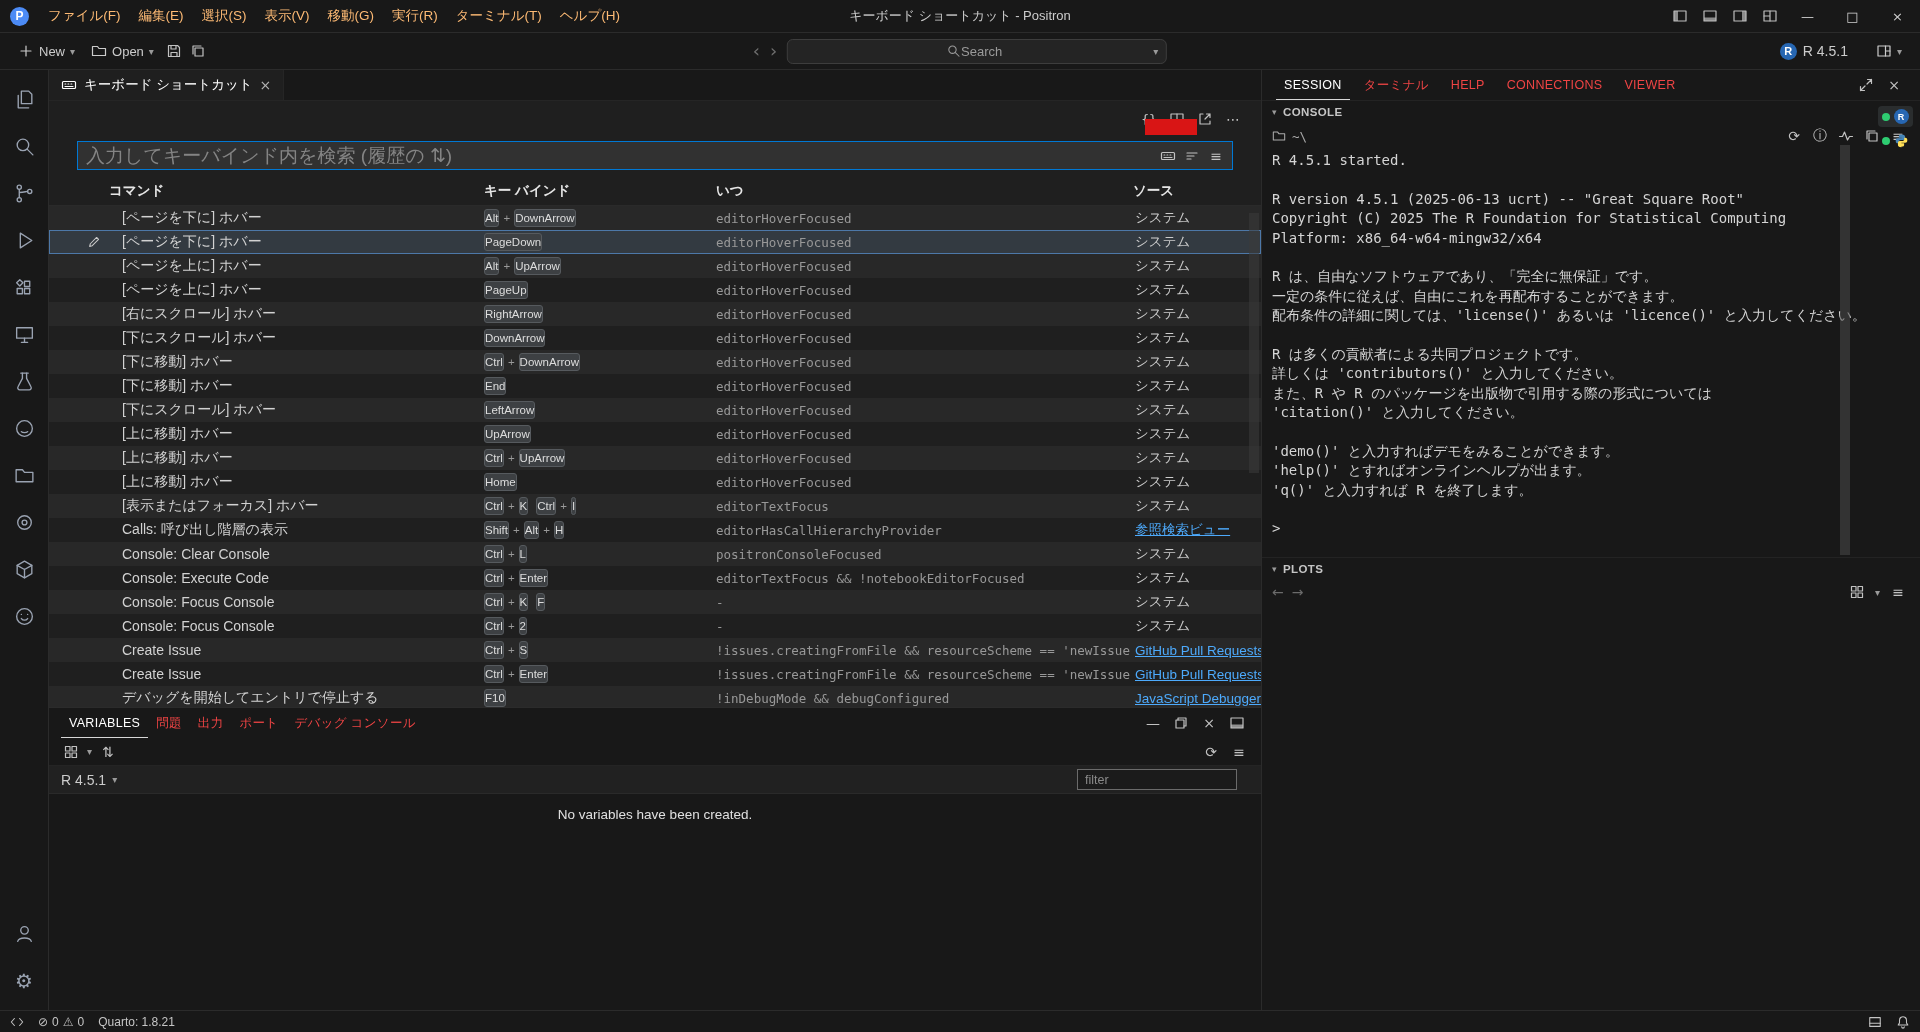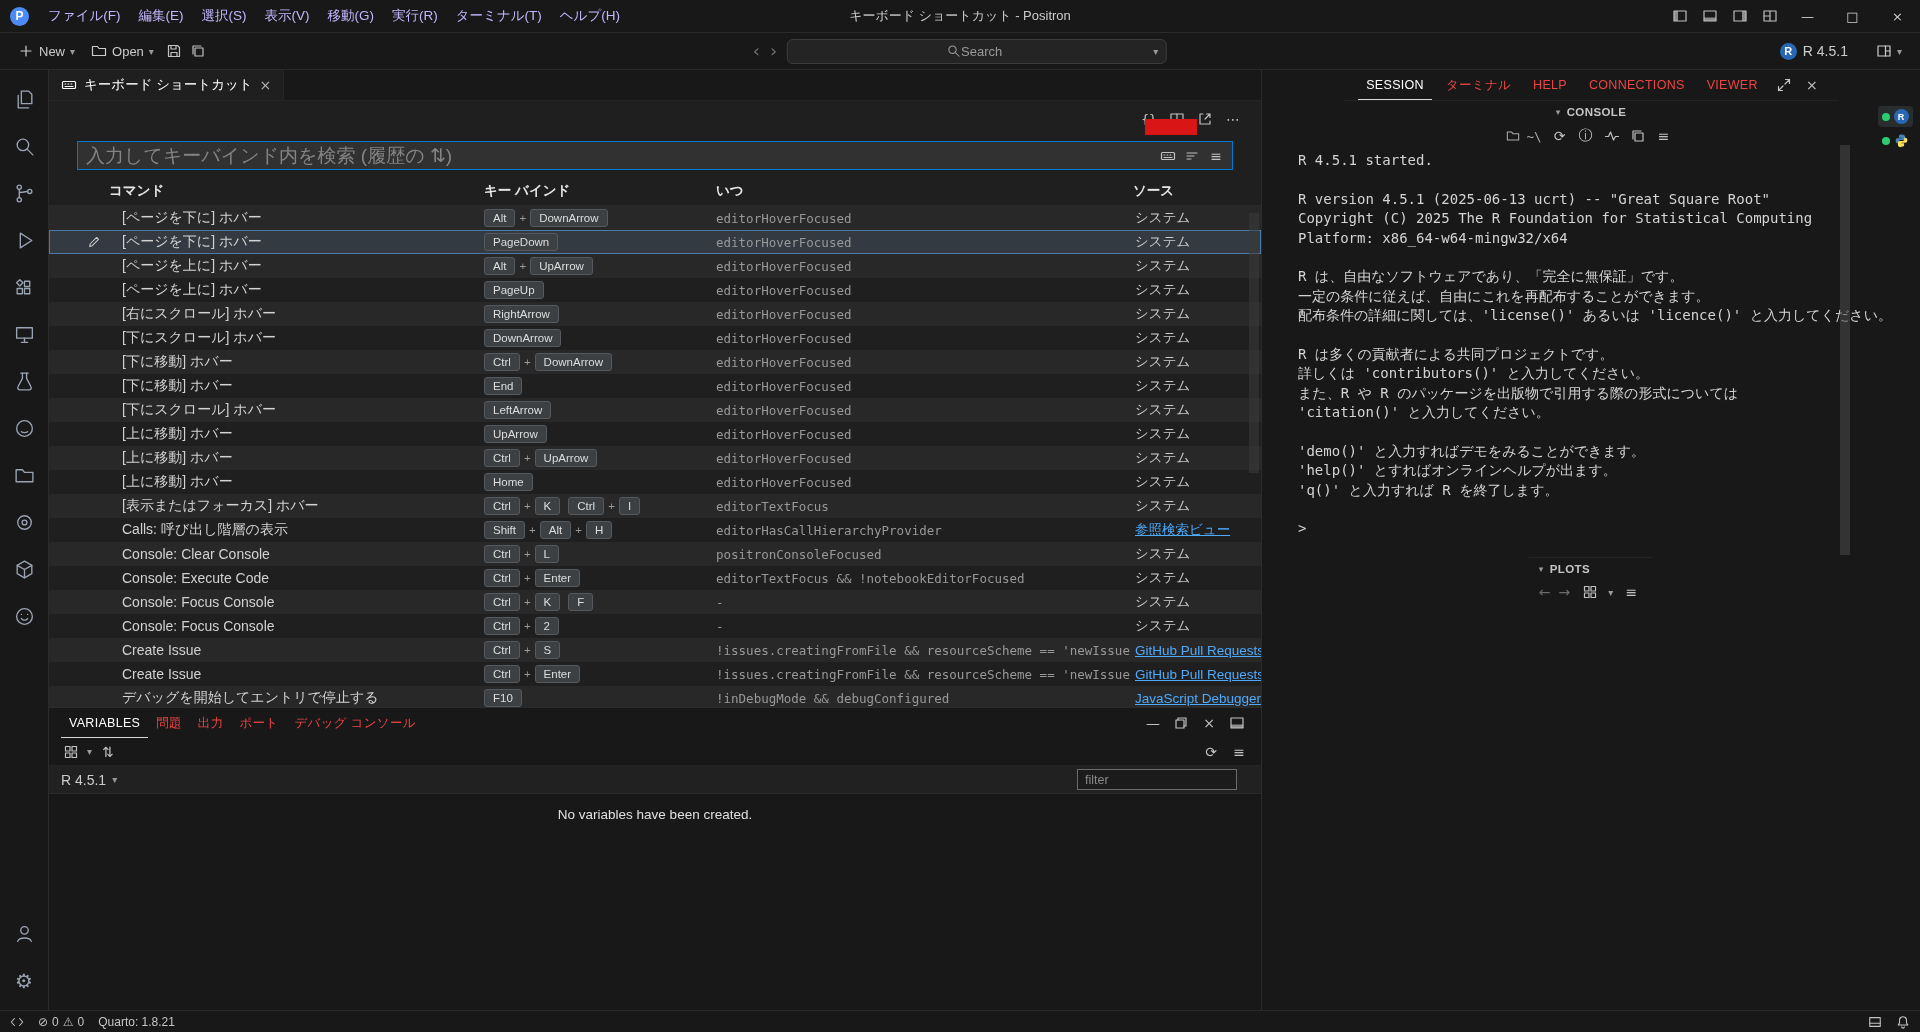--- a/index.html
+++ b/index.html
@@ -11,21 +11,21 @@
   .icbtn { width:24px; height:24px; display:flex; align-items:center; justify-content:center;
            color:#c2c2c2; border-radius:4px; flex:none; }
   .glyph { font-family:"DejaVu Sans",sans-serif; }
 
   #window { display:grid; grid-template-rows:33px 37px 1fr 22px; width:1920px; height:1032px; }
 
   
   #titlebar { background:#181818; border-bottom:1px solid #2b2b2b; display:flex; align-items:center; position:relative; }
   #app-logo { width:19px; height:19px; border-radius:50%; background:#4c8bf5; color:#fff; font-weight:bold;
               font-size:12px; display:flex; align-items:center; justify-content:center; margin:0 10px 0 10px; }
-  .menu-item { padding:0 9px; height:33px; display:flex; align-items:center; font-size:13.5px; color:#c4b5fd; border-radius:5px; }
+  .menu-item { padding:0 9px; height:33px; display:flex; align-items:center; font-size:13.5px; color:#fdba74; border-radius:5px; }
   #window-title { position:absolute; left:50%; transform:translateX(-50%); font-size:13px; color:#cccccc; }
   #titlebar-right { margin-left:auto; display:flex; align-items:center; height:100%; }
   .layout-toggle { width:30px; height:100%; display:flex; align-items:center; justify-content:center; color:#bdbdbd; }
   .win-ctrl { width:45px; height:100%; display:flex; align-items:center; justify-content:center; font-size:13px; color:#cfcfcf; }
 
   
   #toolbar { background:#181818; border-bottom:1px solid #2b2b2b; display:flex; align-items:center; padding:0 10px; position:relative; }
   .tb-btn { display:flex; align-items:center; gap:5px; padding:4px 8px; border-radius:5px; font-size:13px; color:#cccccc; }
   .tb-caret { font-size:10px; color:#9a9a9a; }
   #toolbar-center { position:absolute; left:50%; transform:translateX(-50%); display:flex; align-items:center; gap:10px; }
@@ -68,21 +68,21 @@
   #kb-table { font-size:14px; }
   .kb-grid { display:grid; grid-template-columns:60px 375px 232px 417px 1fr; align-items:center; }
   #kb-header { height:29px; font-weight:bold; color:#e6e6e6; font-size:13.5px; border-bottom:1px solid #2a2a2a; }
   .kb-row { height:24px; color:#d2d2d2; }
   .kb-row:nth-child(odd) { background:rgba(255,255,255,.045); }
   .kb-row.selected { background:#333a41; outline:1px solid #4d78a8; outline-offset:-1px; }
   .cell { overflow:hidden; white-space:nowrap; }
   .cell-pencil { display:flex; justify-content:flex-end; padding-right:8px; color:#c9c9c9; }
   .cell-command { padding-left:13px; }
   .cell-keys { display:flex; align-items:center; }
-  .keycap { display:inline-block; padding:0 8px; height:18px; line-height:17px; background:#3d4043; border:1px solid #565a5e;
+  .keycap { display:inline-block; padding:0 0; height:18px; line-height:17px; background:#3d4043; border:1px solid #565a5e;
             border-radius:3px; font-size:11.5px; color:#dddddd; }
   .plus { color:#9a9a9a; margin:0 4px; font-size:11.5px; }
   .chord-gap { width:8px; }
   .cell-when { font-family:"DejaVu Sans Mono","Liberation Mono",monospace; font-size:12.5px; color:#989898; }
   .cell-source { font-size:13.5px; color:#cccccc; padding-left:2px; }
   .cell-source.link { color:var(--link); text-decoration:underline; }
   #editor-scroll-thumb { position:absolute; right:2px; top:112px; width:10px; height:260px; background:#3a3a3a; opacity:.55; }
 
   
   #bottom-panel { height:303px; border-top:1px solid #2b2b2b; background:#181818; display:flex; flex-direction:column; }
@@ -93,21 +93,21 @@
   #bp-toolbar { height:28px; display:flex; align-items:center; padding:0 10px; gap:4px; border-bottom:1px solid #242424; }
   #bp-toolbar .right { margin-left:auto; display:flex; gap:4px; }
   #bp-runtime { height:28px; display:flex; align-items:center; padding:0 12px; background:#212121; border-bottom:1px solid #2a2a2a; }
   #bp-runtime .caret { margin-left:6px; font-size:10px; color:#9a9a9a; }
   #filter-input { margin-left:auto; margin-right:12px; width:160px; height:21px; background:#1b1b1b; border:1px solid #6b6b6b;
                   color:#cccccc; font-size:12.5px; padding:0 7px; outline:none; font-family:inherit; }
   #filter-input::placeholder { color:#8a8a8a; }
   #bp-empty { margin-top:13px; text-align:center; color:#e0e0e0; font-size:13.5px; }
 
   
-  #right-panel { width:659px; border-left:1px solid #2b2b2b; background:#181818; display:flex; flex-direction:column; position:relative;align-items:center; }
+  #right-panel { width:659px; border-left:1px solid #2b2b2b; background:#181818; display:flex; flex-direction:column; position:relative; }
   #rp-tabs { height:31px; display:flex; align-items:center; padding:0 14px; gap:6px; border-bottom:1px solid #232323; }
   #rp-tab-actions { margin-left:auto; display:flex; gap:4px; }
   .section-header { height:22px; display:flex; align-items:center; gap:6px; padding:0 10px; font-size:11.5px; font-weight:bold;
                     color:#c5c5c5; letter-spacing:.4px; }
   .sec-caret { font-size:9px; color:#9a9a9a; }
   #console-toolbar { height:26px; display:flex; align-items:center; padding:0 10px; gap:6px; color:#ababab; }
   #cwd { display:flex; align-items:center; gap:6px; font-family:"DejaVu Sans Mono","Liberation Mono",monospace; font-size:12.5px; }
   #console-toolbar .right { margin-left:auto; display:flex; gap:2px; }
   #console-output { height:408px; padding:2px 10px 0 10px; width:606px; overflow:hidden;
                     font-family:"DejaVu Sans Mono","Liberation Mono",monospace; font-size:14px; color:#d4d4d4; }

